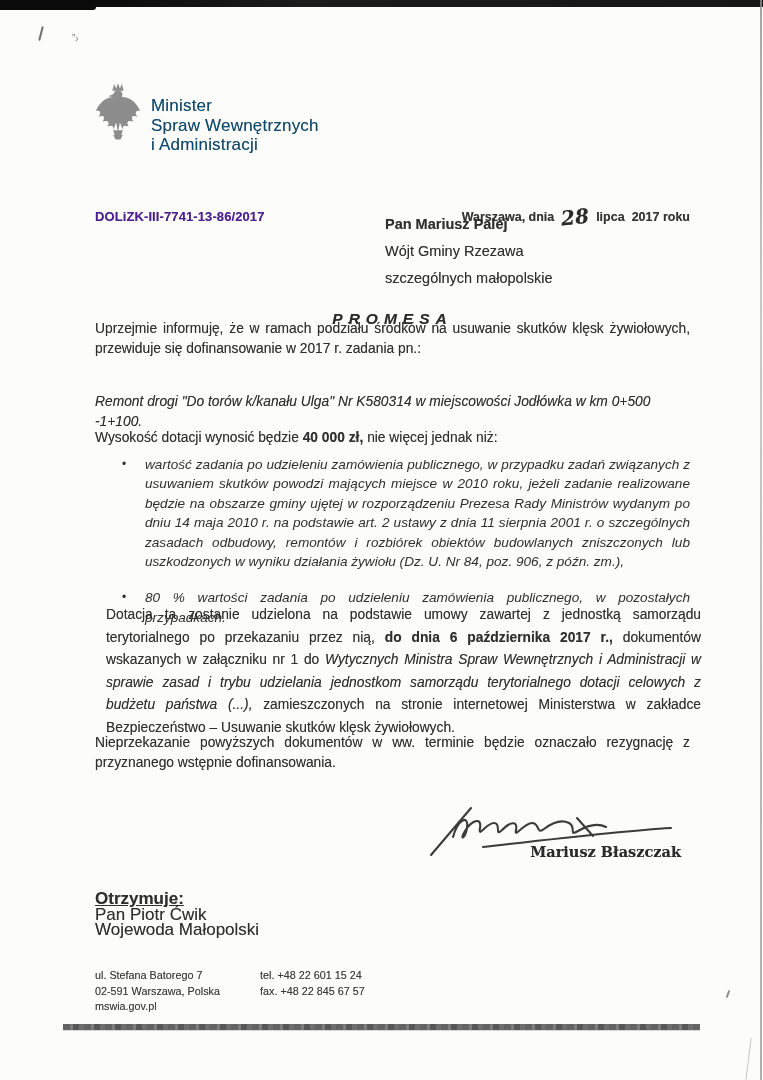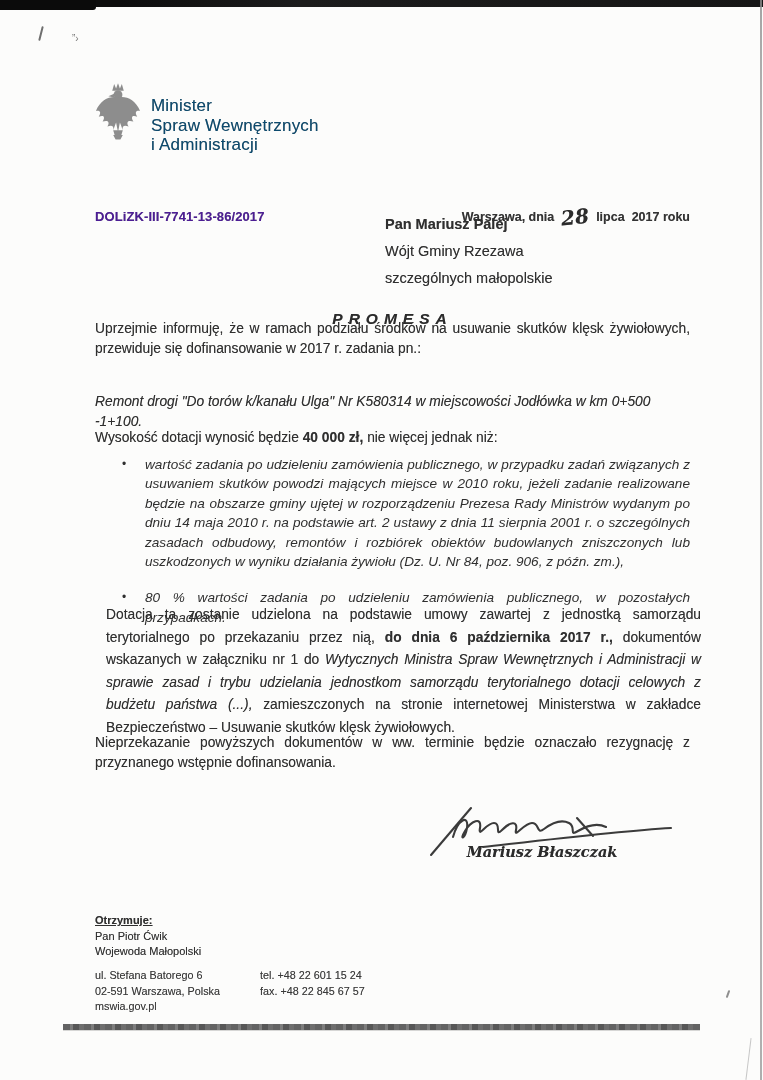--- a/index.html
+++ b/index.html
@@ -45,23 +45,23 @@
   .bullets{top:455px;left:122px;width:568px;margin:0;padding:0;list-style:none;}
   .bullets li{position:relative;padding-left:23px;font-style:italic;line-height:19.4px;font-size:13.6px;}
   .bullets li + li{margin-top:17px;}
   .dot{position:absolute;left:0;top:0;font-size:12px;font-style:normal;}
 
   .dotacja{top:604px;left:106px;width:595px;line-height:22.6px;}
   .niepr{top:733px;left:95px;width:595px;}
   .dok{top:774px;left:95px;width:595px;}
 
   .sig-svg{top:798px;left:425px;width:262px;height:60px;}
-  .sig-name{top:843px;left:437px;width:210px;text-align:center;font-family:"DejaVu Serif",serif;font-weight:700;font-style:italic;font-size:14.5px;color:#2b2b2b;}
+  .sig-name{top:843px;left:471px;width:210px;text-align:right;font-family:"DejaVu Serif",serif;font-weight:700;font-size:14.5px;color:#2b2b2b;}
 
-  .otrzymuje{top:891px;left:95px;font-size:11px;line-height:15.5px;margin-top:22px;}
+  .otrzymuje{top:891px;left:95px;font-size:17px;line-height:15.5px;}
   .otrz-label{font-weight:700;text-decoration:underline;}
 
   .foot-col1{top:968px;left:95px;font-size:10.8px;line-height:15.5px;color:#3a3a3a;}
   .foot-col2{top:968px;left:260px;font-size:10.8px;line-height:15.5px;color:#3a3a3a;}
   .foot-bar{top:1024px;left:63px;width:637px;height:6px;
     background:repeating-linear-gradient(90deg,#636363 0 7px,#7d7d7d 7px 10px,#575757 10px 16px,#6e6e6e 16px 21px);
     box-shadow:0 1px 0 rgba(0,0,0,.15);}
 </style>
 </head>
 <body>
@@ -149,21 +149,21 @@
   </div>
   <div class="abs sig-name soft">Mariusz Błaszczak</div>
 
   <div class="abs otrzymuje soft">
     <div class="otrz-label">Otrzymuje:</div>
     <div>Pan Piotr Ćwik</div>
     <div>Wojewoda Małopolski</div>
   </div>
 
   <div class="abs foot-col1 soft">
-    <div>ul. Stefana Batorego 6</div>
+    <div>ul. Stefana Batorego 7</div>
     <div>02-591 Warszawa, Polska</div>
     <div>mswia.gov.pl</div>
   </div>
   <div class="abs foot-col2 soft">
     <div>tel. +48 22 601 15 24</div>
     <div>fax. +48 22 845 67 57</div>
   </div>
   <div class="abs foot-bar"></div>
 
 </div>

